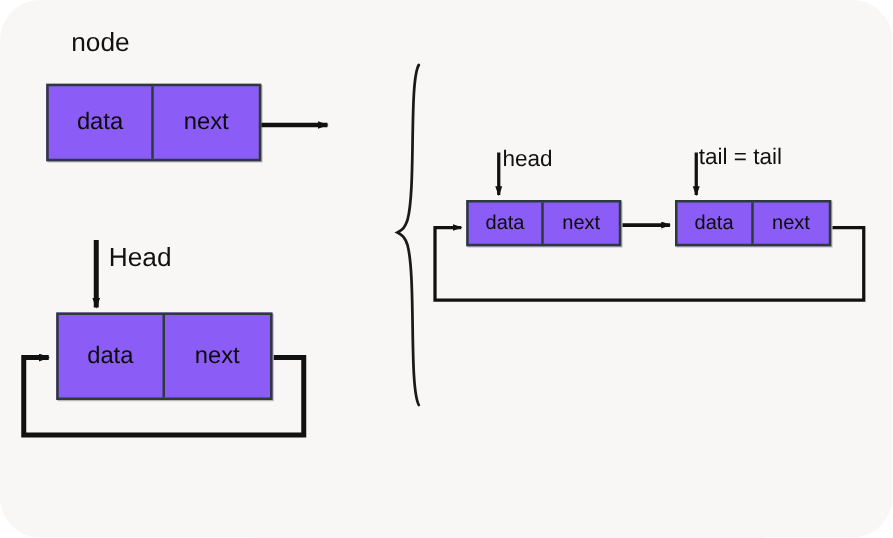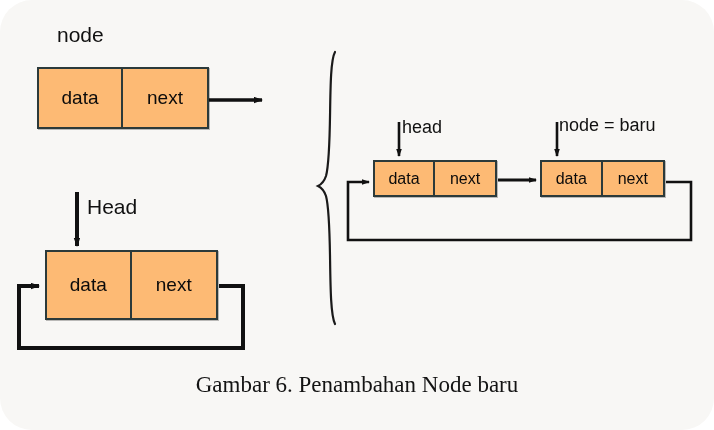--- a/index.html
+++ b/index.html
@@ -20,21 +20,21 @@
     position: absolute;
     left: 0;
     top: 0;
     width: 714px;
     height: 430px;
   }
   .node-box {
     position: absolute;
     box-sizing: border-box;
     display: flex;
-    background: #fdba74;
+    background: #8b5cf6;
     border: 2px solid #2c3a3a;
     box-shadow: 1px 1px 0 rgba(0,0,0,0.25);
   }
   .node-cell {
     box-sizing: border-box;
     flex: 1 1 50%;
     display: flex;
     align-items: center;
     justify-content: center;
     color: #0b0b0b;
@@ -125,27 +125,26 @@
 
   <div class="label" id="head-label-left">Head</div>
 
   <div class="node-box" id="box-bottom">
     <div class="node-cell left-cell">data</div>
     <div class="node-cell">next</div>
   </div>
 
   <div class="label" id="head-label-right">head</div>
 
-  <div class="label" id="tail-label-right">node = baru</div>
+  <div class="label" id="tail-label-right">tail = tail</div>
 
   <div class="node-box" id="box-right-1">
     <div class="node-cell left-cell">data</div>
     <div class="node-cell">next</div>
   </div>
 
   <div class="node-box" id="box-right-2">
     <div class="node-cell left-cell">data</div>
     <div class="node-cell">next</div>
   </div>
 
-  <div id="caption">Gambar 6. Penambahan Node baru</div>
 
 </div>
 
 </body></html>

